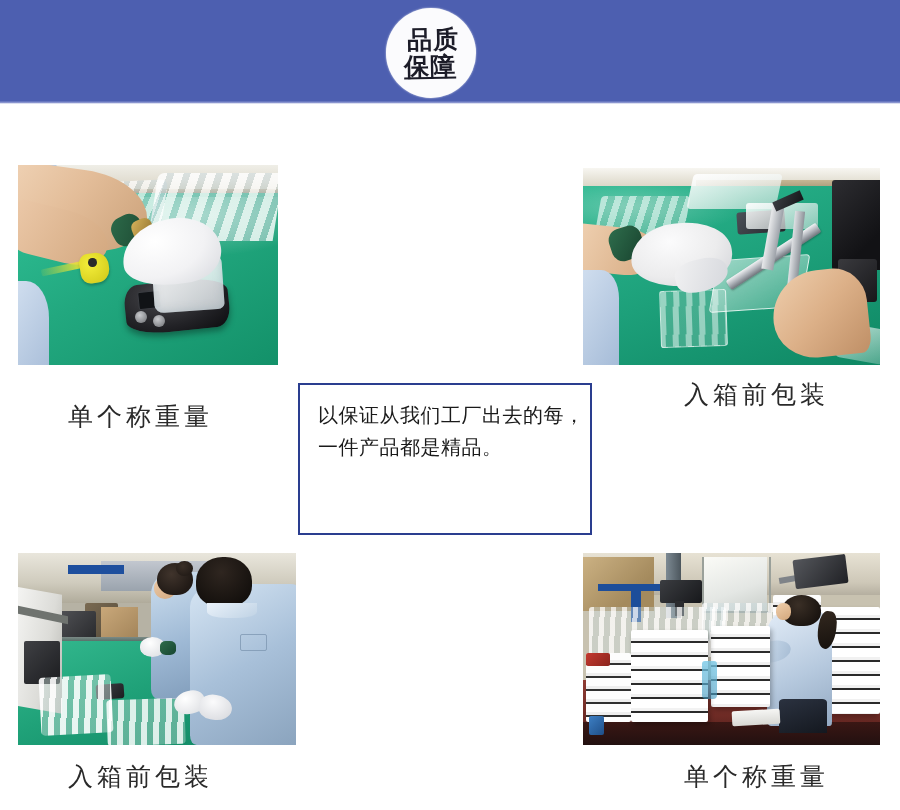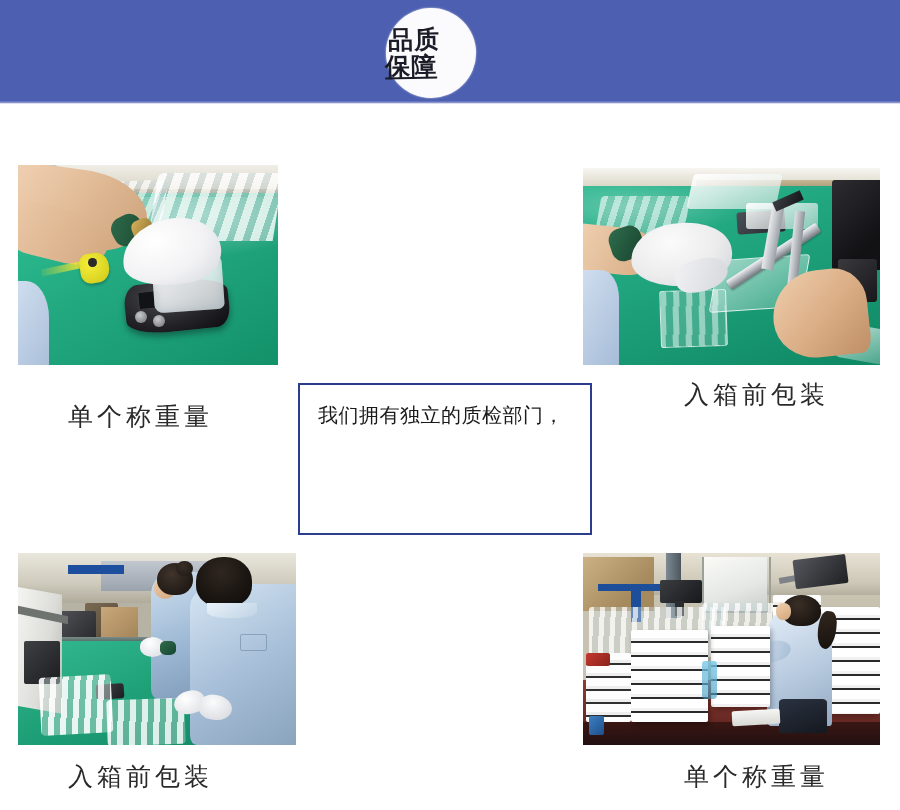--- a/index.html
+++ b/index.html
@@ -33,21 +33,21 @@
   .badge-circle {
     position: absolute;
     left: 386px; top: 8px;
     width: 90px;
     height: 90px;
     border-radius: 50%;
     background: #fbfbfd;
     box-shadow: 0 0 2px rgba(255,255,255,0.8);
     display: flex;
     flex-direction: column;
-    align-items: flex-start;
+    align-items: center;
     justify-content: center;
   }
   .badge-line {
     font-family: "DejaVu Serif", "Liberation Serif", serif;
     font-size: 25px;
     line-height: 27px;
     letter-spacing: 1px;
     color: #1c1c28;
     font-weight: 600;
     white-space: nowrap;
@@ -727,21 +727,22 @@
     <div class="p2-caliper-beam"></div>
     <div class="p2-caliper-jaw1"></div>
     <div class="p2-caliper-jaw2"></div>
     <div class="p2-caliper-tip"></div>
     <div class="p2-hand-right"></div>
   </div>
 </div>
 <div class="caption" style="left:684px; top:378px;">入箱前包装</div>
 
 <div class="statement-box">
-  <div class="statement-line">我们拥有独立的质检部门，</div>
+  <div class="statement-line">以保证从我们工厂出去的每，</div>
+  <div class="statement-line">一件产品都是精品。</div>
 </div>
 
 <div class="photo" style="left:18px; top:553px; width:278px; height:192px;">
   <div class="scene">
     <div class="p3-bg"></div>
     <div class="p3-ceiling"></div>
     <div class="p3-far-wall"></div>
     <div class="p3-blue-banner"></div>
     <div class="p3-machine3"></div>
     <div class="p3-carton"></div>

